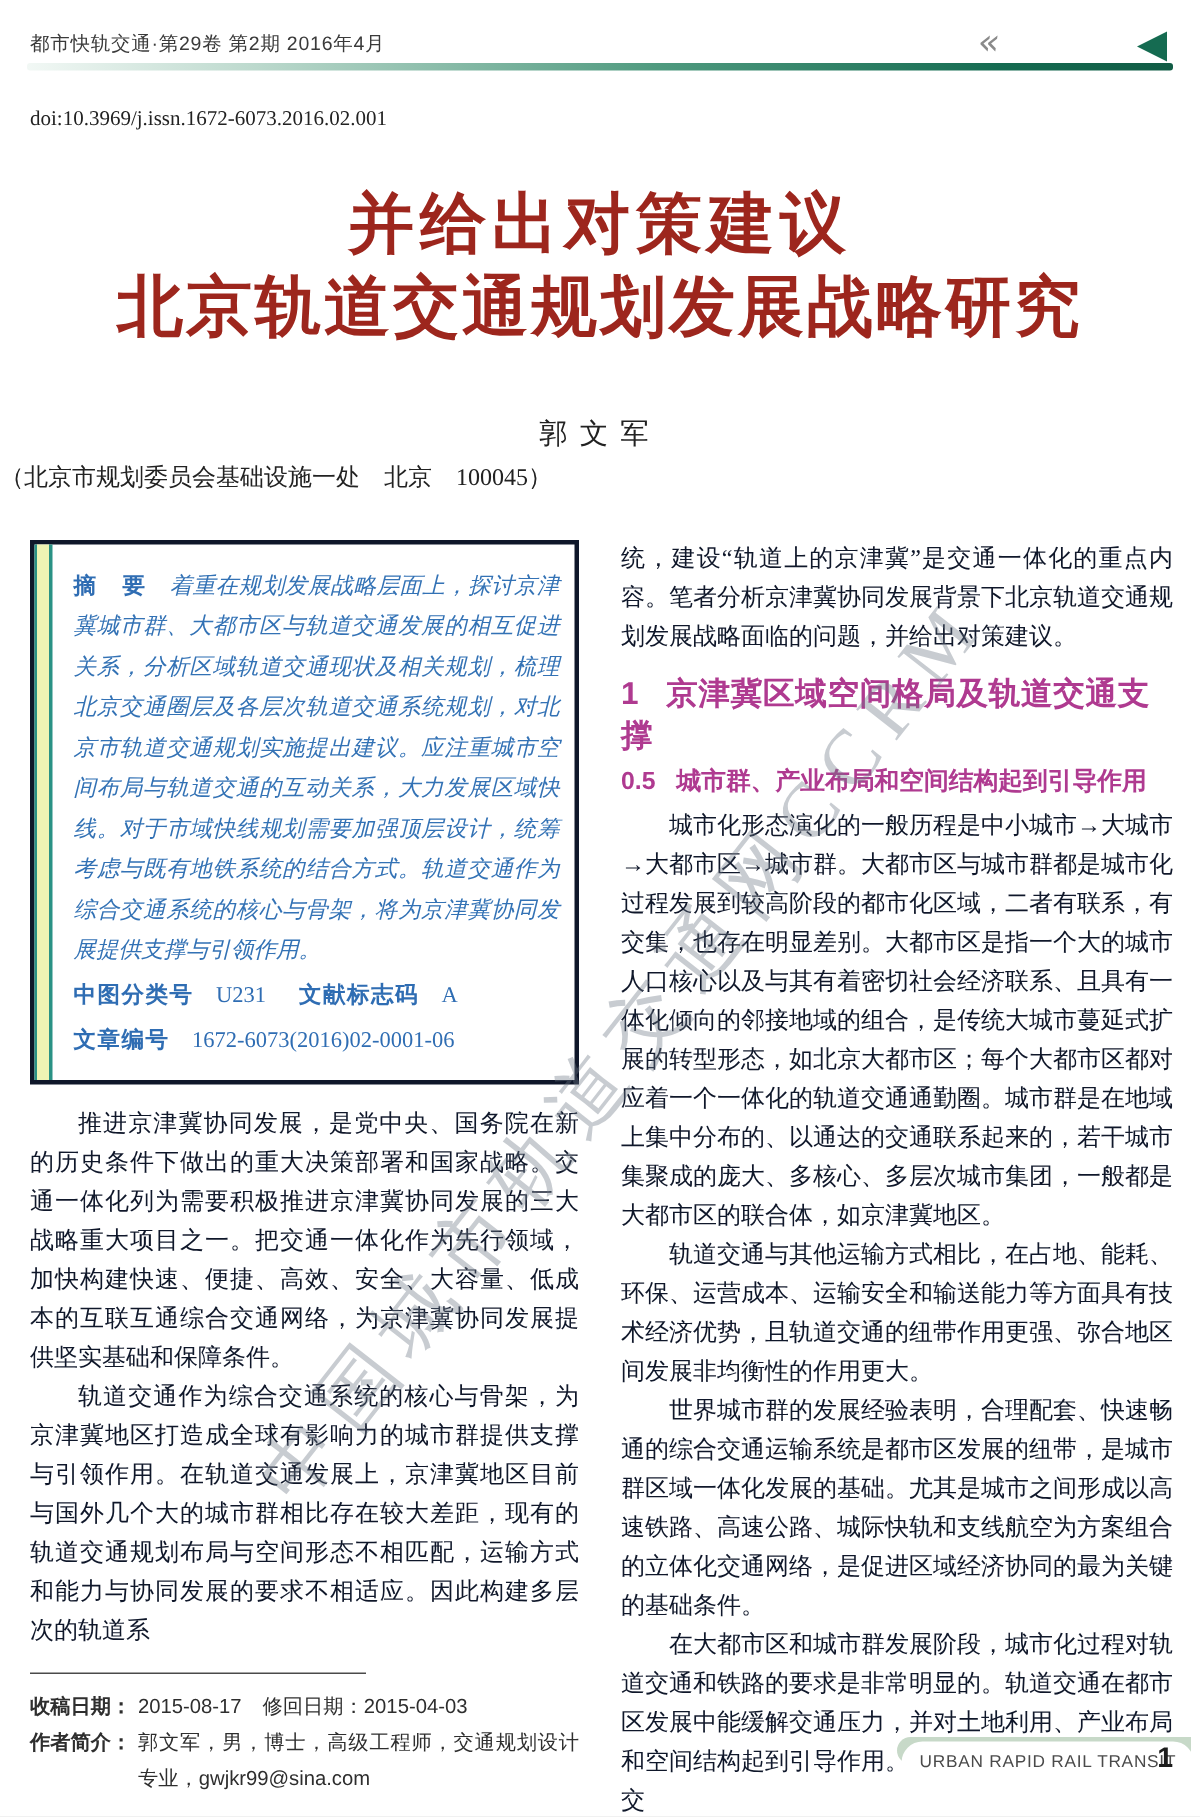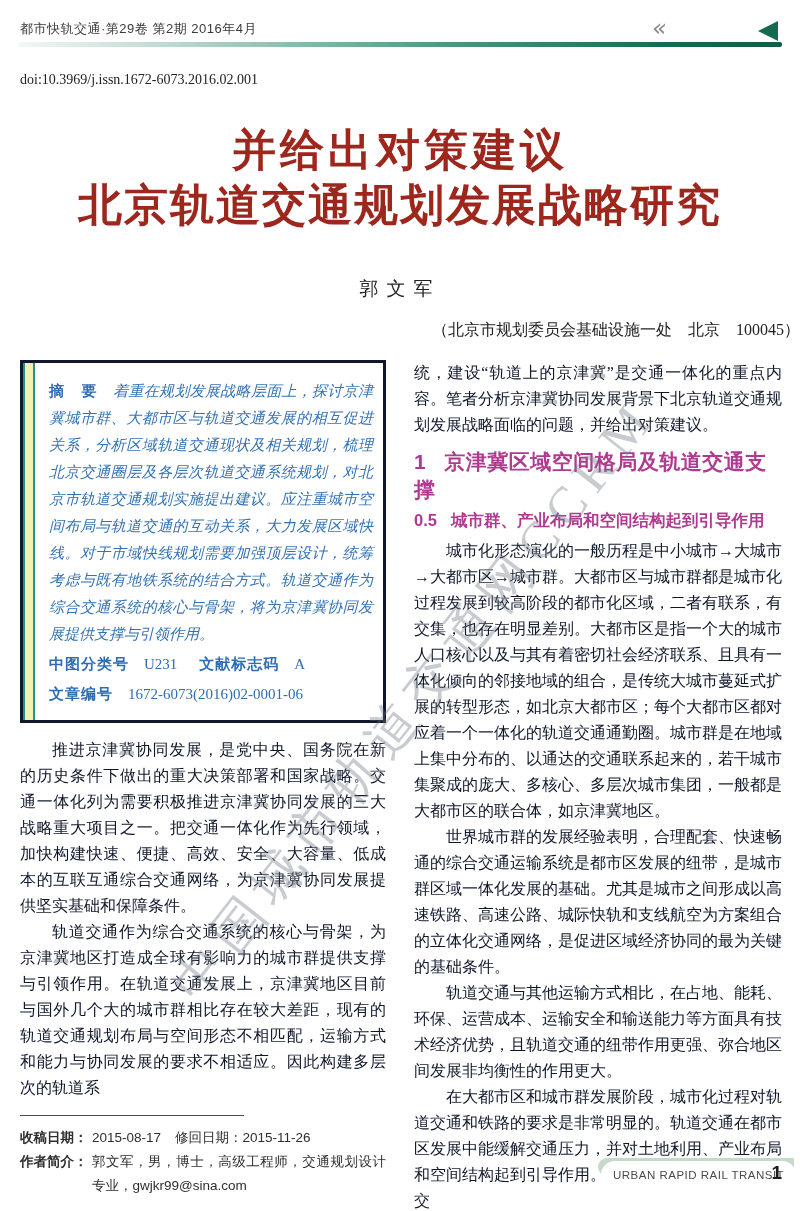--- a/index.html
+++ b/index.html
@@ -45,22 +45,22 @@
     font-family:"Liberation Sans","DejaVu Sans",sans-serif;
     font-weight:bold;color:#9d261d;line-height:1.25;
   }
   .title .t1{font-size:44px;letter-spacing:4px;}
   .title .t2{font-size:44px;letter-spacing:2px;}
   .author{
     position:absolute;left:0;top:276px;width:800px;text-align:center;
     font-size:19px;letter-spacing:8px;color:#222;
   }
   .affiliation{
-    position:absolute;left:0;top:308px;width:800px;text-align:right;
-    font-size:16px;color:#222;margin-top:12px;
+    position:absolute;left:0;top:308px;width:800px;text-align:left;
+    font-size:16px;color:#222;
   }
   
   .col-left{position:absolute;left:20px;top:360px;width:366px;}
   .col-right{position:absolute;left:414px;top:360px;width:368px;}
   .body-p{
     margin:0;font-size:16px;line-height:26px;text-align:justify;
     text-indent:2em;color:#0f172a;
   }
   .no-indent{text-indent:0;}
   
@@ -164,38 +164,38 @@
       <p class="meta-line"><span class="meta-label">中图分类号</span>　<span class="meta-val">U231</span><span class="meta-label">文献标志码</span>　<span class="meta-val">A</span></p>
       <p class="meta-line"><span class="meta-label">文章编号</span>　<span>1672-6073(2016)02-0001-06</span></p>
     </div>
 
     <p class="body-p" style="margin-top:14px">推进京津冀协同发展，是党中央、国务院在新的历史条件下做出的重大决策部署和国家战略。交通一体化列为需要积极推进京津冀协同发展的三大战略重大项目之一。把交通一体化作为先行领域，加快构建快速、便捷、高效、安全、大容量、低成本的互联互通综合交通网络，为京津冀协同发展提供坚实基础和保障条件。</p>
     <p class="body-p">轨道交通作为综合交通系统的核心与骨架，为京津冀地区打造成全球有影响力的城市群提供支撑与引领作用。在轨道交通发展上，京津冀地区目前与国外几个大的城市群相比存在较大差距，现有的轨道交通规划布局与空间形态不相匹配，运输方式和能力与协同发展的要求不相适应。因此构建多层次的轨道系</p>
 
     <hr class="fn-rule">
     <div class="fn">
       <div class="fn-row">
-        <span class="fn-label">收稿日期：</span><span>2015-08-17</span><span class="fn-label2">修回日期：</span><span>2015-11-26</span>
+        <span class="fn-label">收稿日期：</span><span>2015-08-17</span><span class="fn-label2">修回日期：</span><span>2015-04-03</span>
       </div>
       <div class="fn-row">
         <span class="fn-label">作者简介：</span><span>郭文军，男，博士，高级工程师，交通规划设计专业，gwjkr99@sina.com</span>
       </div>
 
     </div>
   </div>
 
   <div class="col-right">
     <p class="body-p no-indent">统，建设“轨道上的京津冀”是交通一体化的重点内容。笔者分析京津冀协同发展背景下北京轨道交通规划发展战略面临的问题，并给出对策建议。</p>
 
     <h2 class="h-sec"><span class="sec-no">1</span><span>京津冀区域空间格局及轨道交通支撑</span></h2>
     <h3 class="h-sub"><span class="sec-no">0.5</span><span>城市群、产业布局和空间结构起到引导作用</span></h3>
 
     <p class="body-p">城市化形态演化的一般历程是中小城市→大城市→大都市区→城市群。大都市区与城市群都是城市化过程发展到较高阶段的都市化区域，二者有联系，有交集，也存在明显差别。大都市区是指一个大的城市人口核心以及与其有着密切社会经济联系、且具有一体化倾向的邻接地域的组合，是传统大城市蔓延式扩展的转型形态，如北京大都市区；每个大都市区都对应着一个一体化的轨道交通通勤圈。城市群是在地域上集中分布的、以通达的交通联系起来的，若干城市集聚成的庞大、多核心、多层次城市集团，一般都是大都市区的联合体，如京津冀地区。</p>
+    <p class="body-p">轨道交通与其他运输方式相比，在占地、能耗、环保、运营成本、运输安全和输送能力等方面具有技术经济优势，且轨道交通的纽带作用更强、弥合地区间发展非均衡性的作用更大。</p>
     <p class="body-p">世界城市群的发展经验表明，合理配套、快速畅通的综合交通运输系统是都市区发展的纽带，是城市群区域一体化发展的基础。尤其是城市之间形成以高速铁路、高速公路、城际快轨和支线航空为方案组合的立体化交通网络，是促进区域经济协同的最为关键的基础条件。</p>
-    <p class="body-p">轨道交通与其他运输方式相比，在占地、能耗、环保、运营成本、运输安全和输送能力等方面具有技术经济优势，且轨道交通的纽带作用更强、弥合地区间发展非均衡性的作用更大。</p>
     <p class="body-p">在大都市区和城市群发展阶段，城市化过程对轨道交通和铁路的要求是非常明显的。轨道交通在都市区发展中能缓解交通压力，并对土地利用、产业布局和空间结构起到引导作用。城际铁路对城市群形态、交</p>
   </div>
 
   <div class="watermark">中国城市轨道交通网CCRM</div>
 
   <div class="footer-pill">
     <div class="inner">URBAN RAPID RAIL TRANSIT</div>
     <div class="pnum">1</div>
   </div>
 

